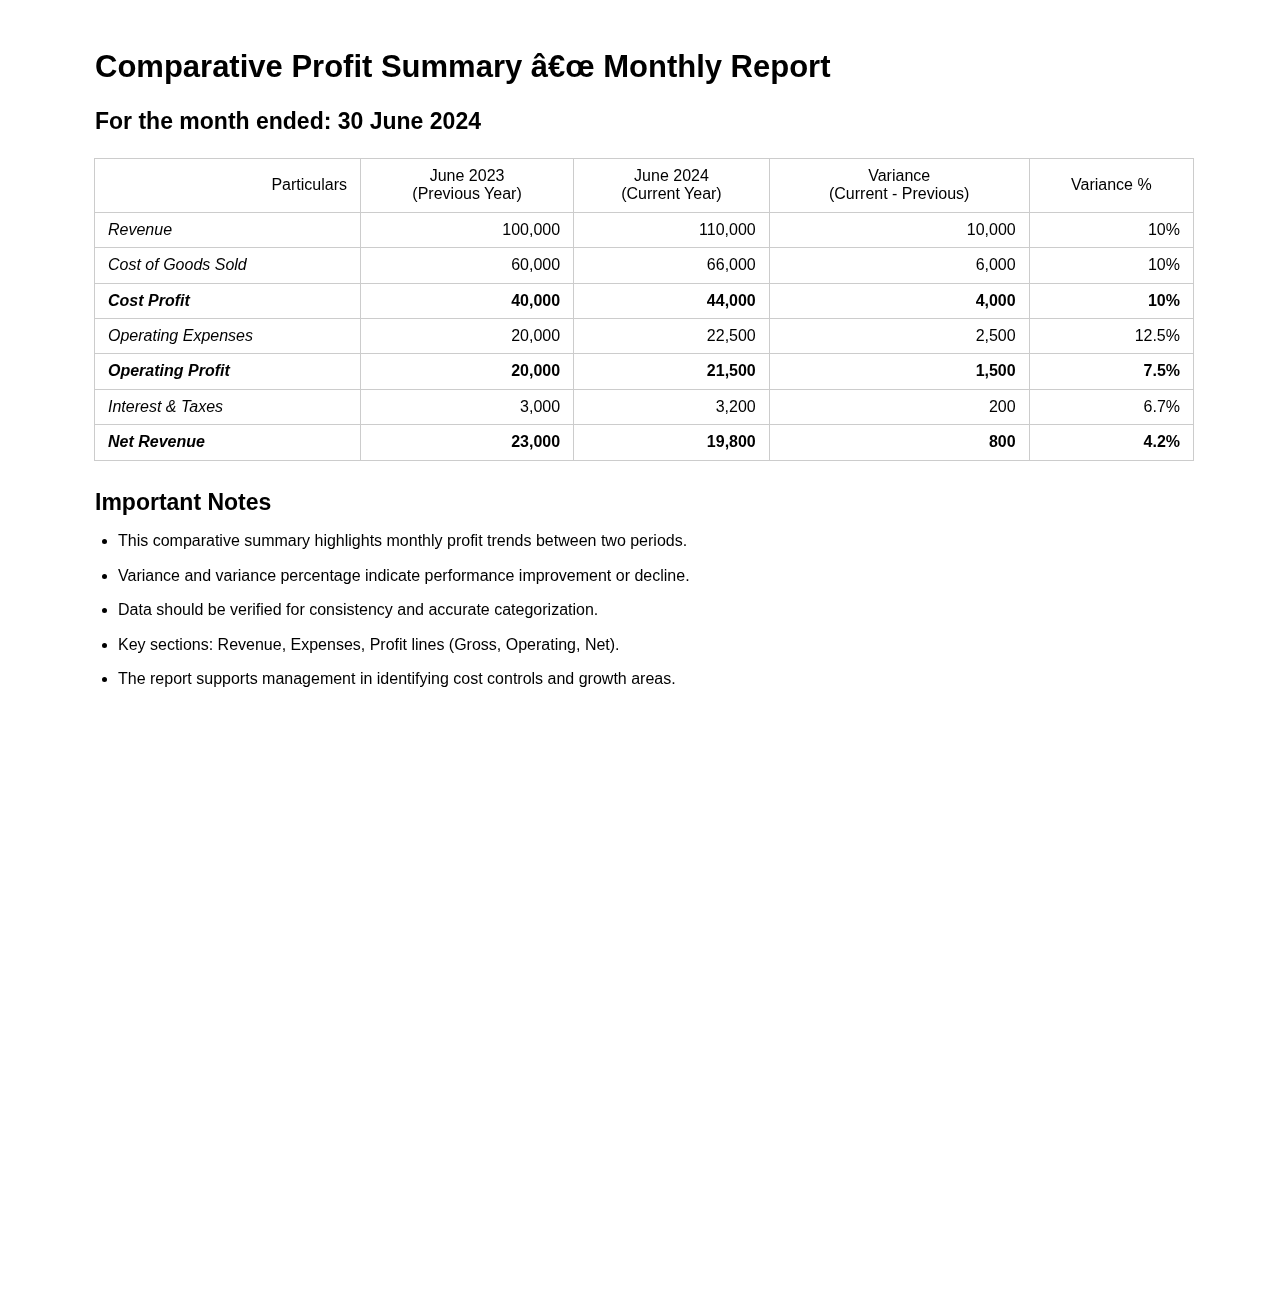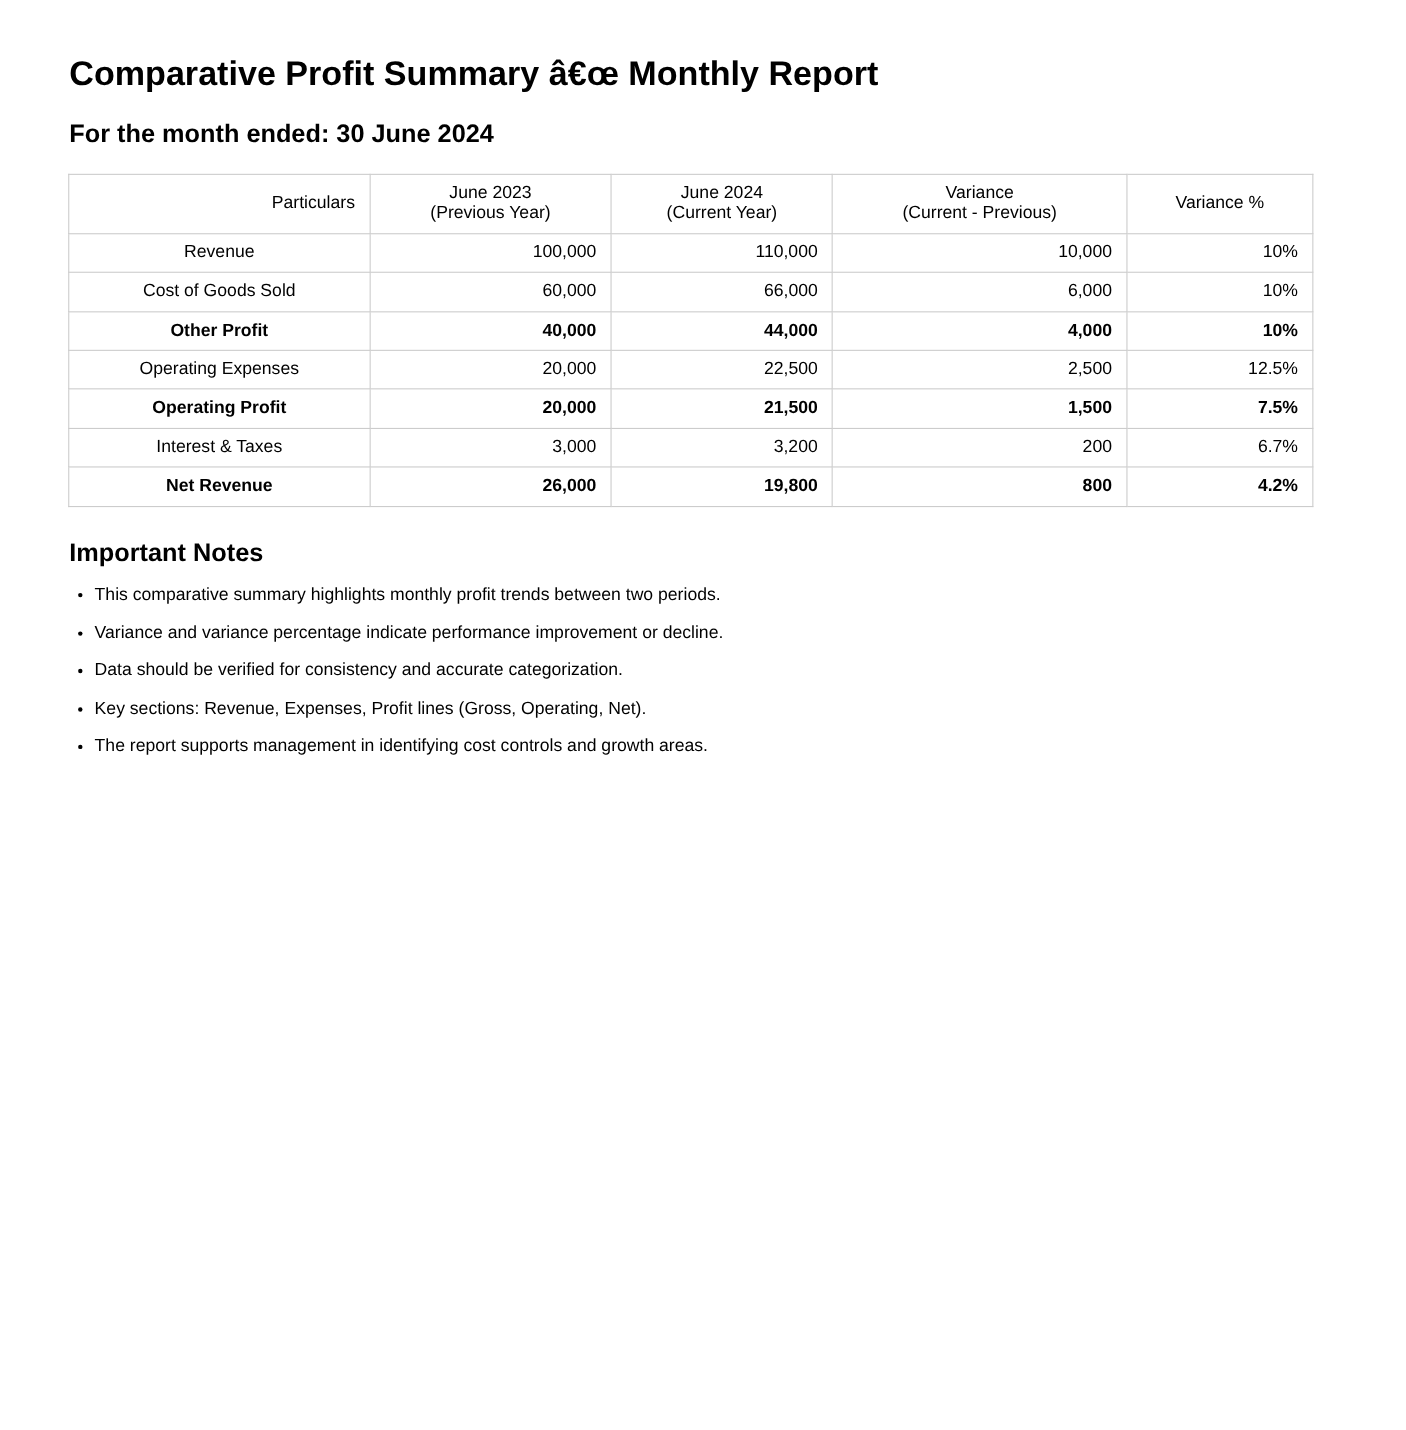--- a/index.html
+++ b/index.html
@@ -5,21 +5,21 @@
   * { box-sizing: border-box; }
   html, body { margin: 0; padding: 0; }
   body {
     width: 1278px;
     min-height: 1300px;
     background: #ffffff;
     color: #000000;
     font-family: "Liberation Sans", "DejaVu Sans", sans-serif;
     font-size: 16px;
   }
-  .page { padding: 0 84px 40px 62px; }
+  .page { padding: 0 84px 40px 94px; }
 
   .doc-title {
     font-size: 31px;
     font-weight: bold;
     margin: 49px 0 0 1px;
     line-height: 1.15;
   }
   .doc-subtitle {
     font-size: 23px;
     font-weight: bold;
@@ -40,21 +40,21 @@
     line-height: 1.15;
     vertical-align: middle;
   }
   table.report th {
     font-weight: normal;
     text-align: center;
     white-space: pre-line;
   }
   table.report th.h-left { text-align: right; }
   table.report td { text-align: right; }
-  table.report td.c-left { text-align: center; }
+  table.report td.c-left { text-align: left; font-style: italic; }
   tr.emphasis td { font-weight: bold; }
 
   .notes-heading {
     font-size: 23px;
     font-weight: bold;
     margin: 28px 0 0 1px;
     line-height: 1.15;
   }
   ul.notes {
     margin: 17px 0 0 0;
@@ -100,21 +100,21 @@
         <td>10%</td>
       </tr>
       <tr>
         <td class="c-left">Cost of Goods Sold</td>
         <td>60,000</td>
         <td>66,000</td>
         <td>6,000</td>
         <td>10%</td>
       </tr>
       <tr class="emphasis">
-        <td class="c-left">Other Profit</td>
+        <td class="c-left">Cost Profit</td>
         <td>40,000</td>
         <td>44,000</td>
         <td>4,000</td>
         <td>10%</td>
       </tr>
       <tr>
         <td class="c-left">Operating Expenses</td>
         <td>20,000</td>
         <td>22,500</td>
         <td>2,500</td>
@@ -129,21 +129,21 @@
       </tr>
       <tr>
         <td class="c-left">Interest &amp; Taxes</td>
         <td>3,000</td>
         <td>3,200</td>
         <td>200</td>
         <td>6.7%</td>
       </tr>
       <tr class="emphasis">
         <td class="c-left">Net Revenue</td>
-        <td>26,000</td>
+        <td>23,000</td>
         <td>19,800</td>
         <td>800</td>
         <td>4.2%</td>
       </tr>
     </tbody>
   </table>
 
   <h2 class="notes-heading">Important Notes</h2>
   <ul class="notes">
     <li>This comparative summary highlights monthly profit trends between two periods.</li>

